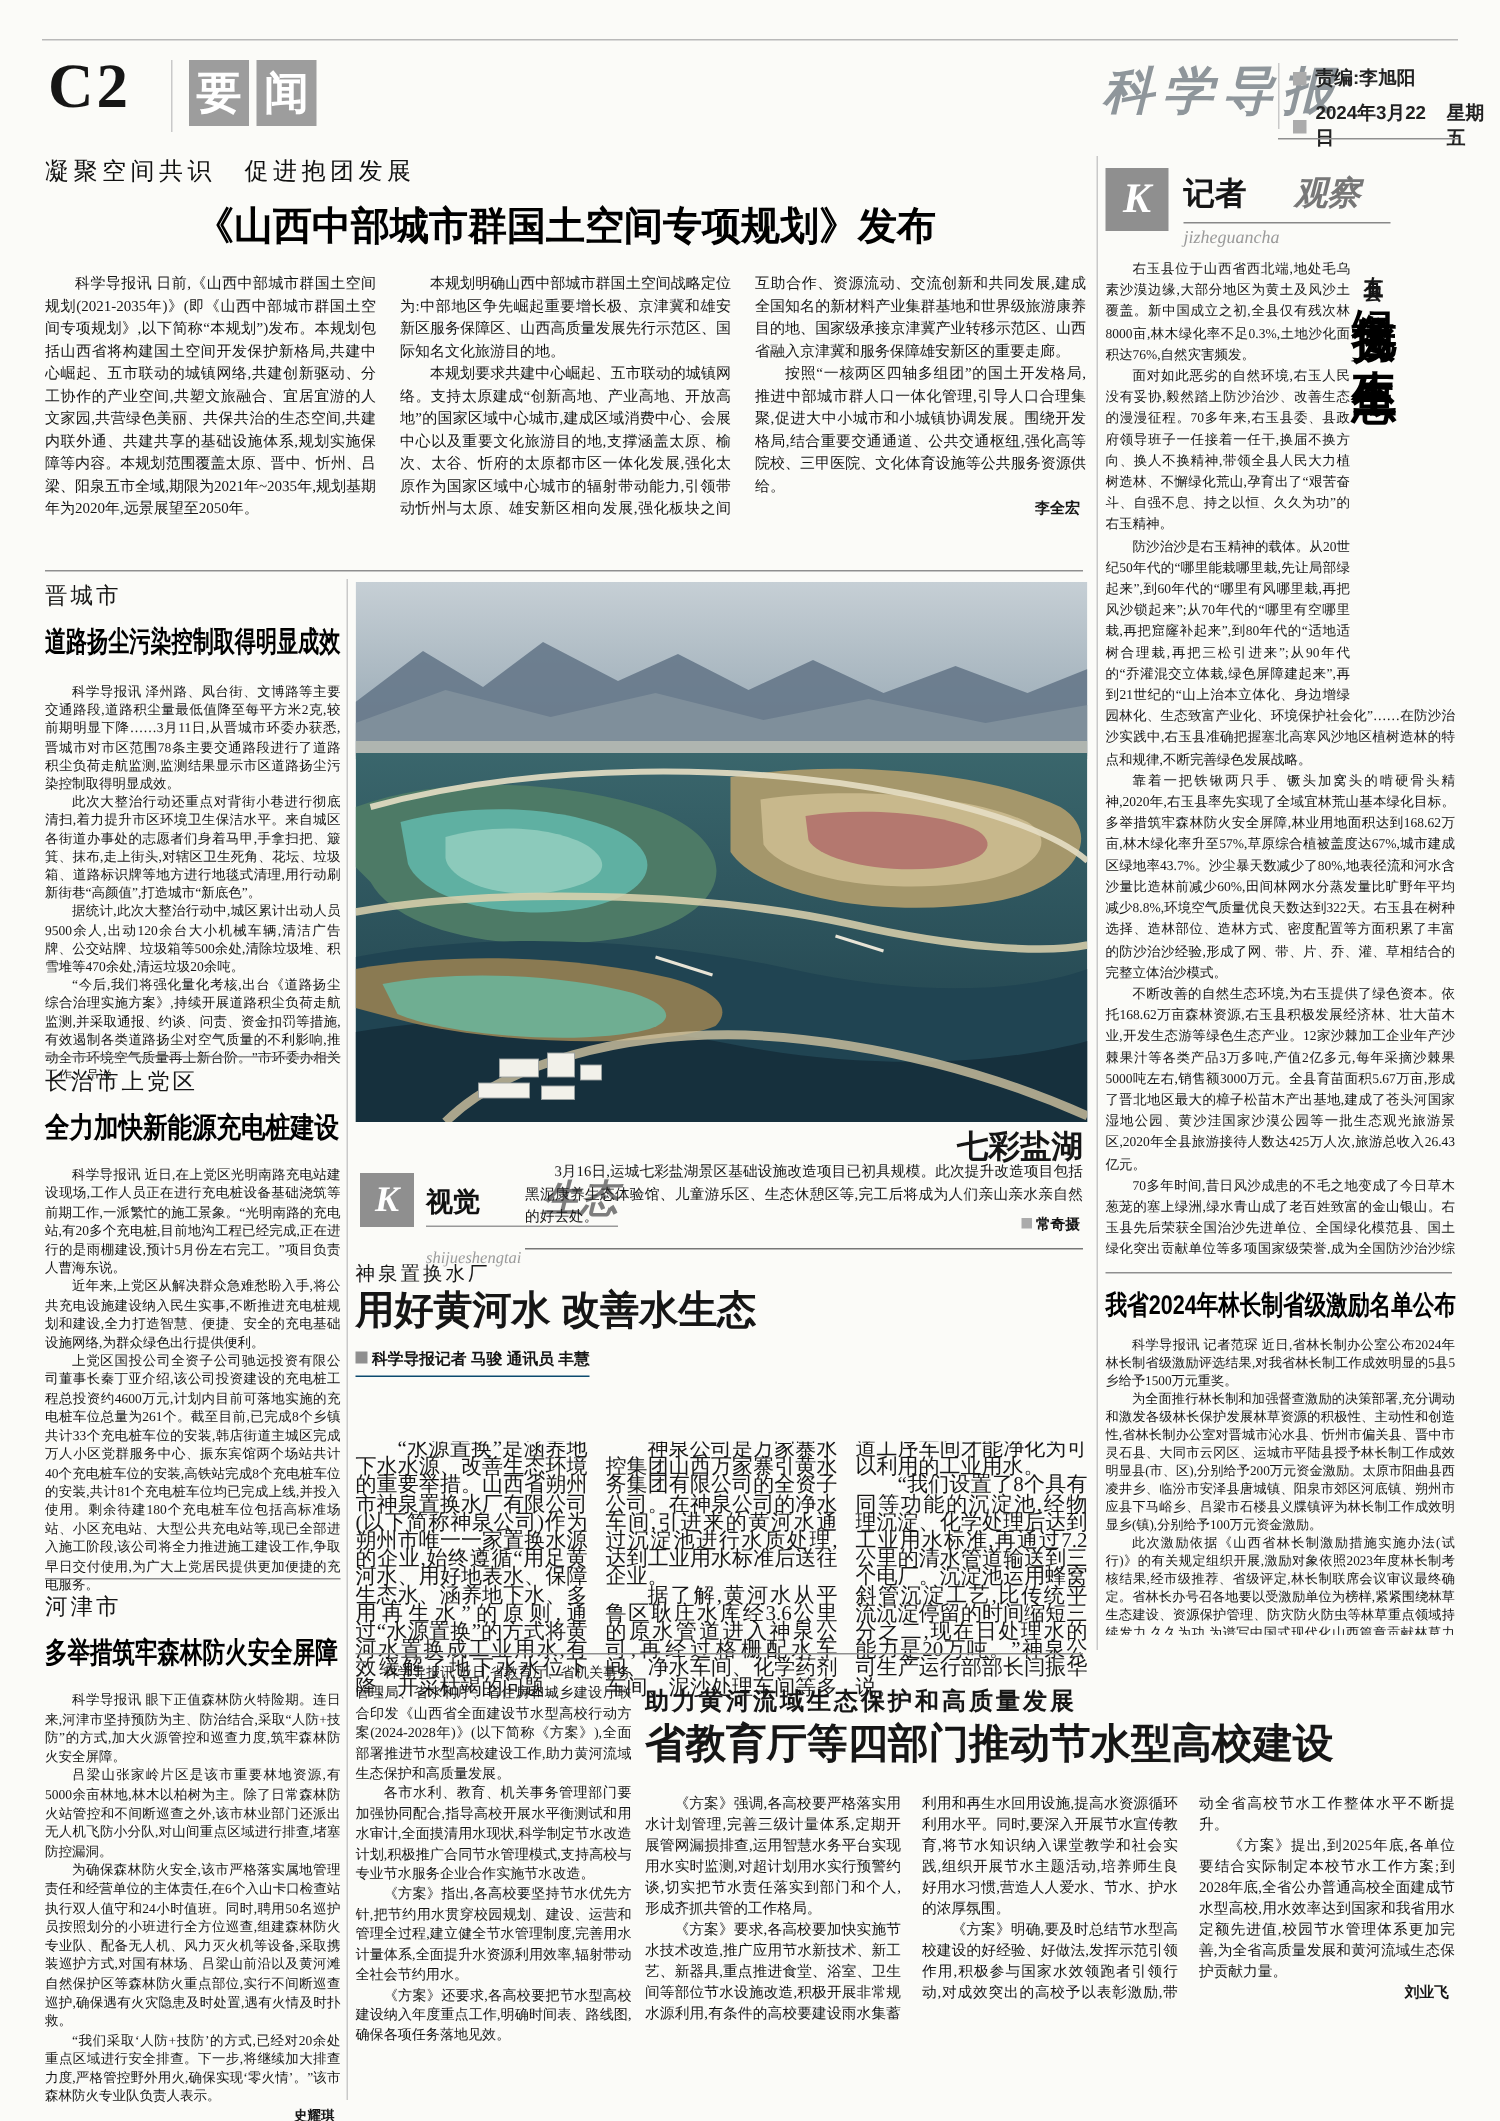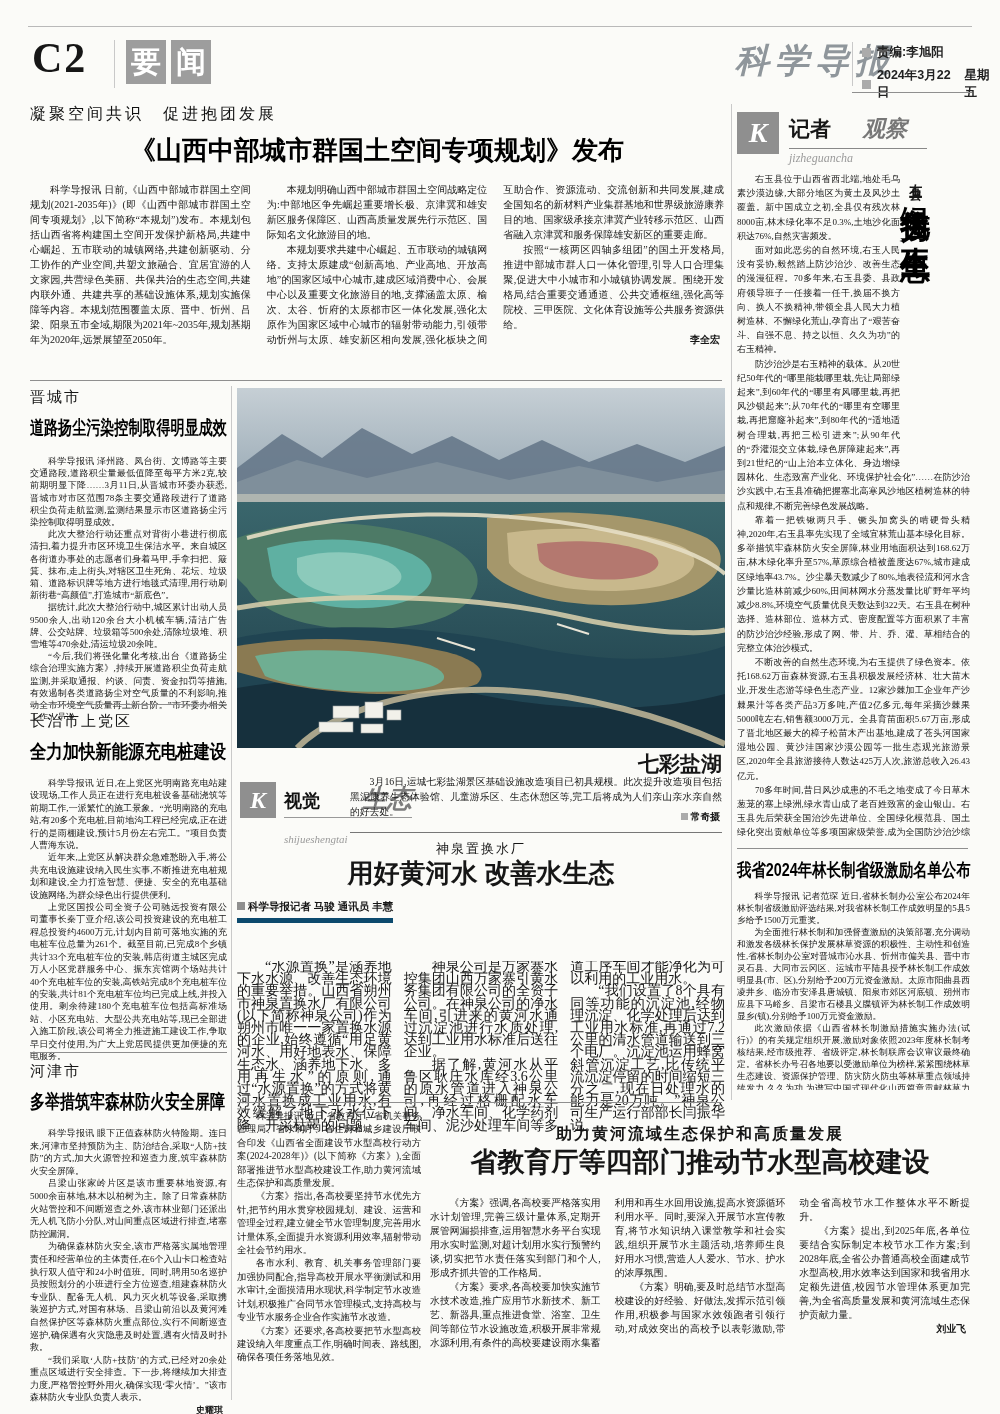--- a/index.html
+++ b/index.html
@@ -29,23 +29,23 @@
   .k-logo{background:#8f8f8f;color:#fff;display:flex;align-items:center;justify-content:center;
           font-family:"Liberation Serif",serif;font-style:italic;font-weight:bold;}
   .pinyin{font-style:italic;color:#9a9a9a;}
   .brandname-b{font-family:"Liberation Sans",sans-serif;font-weight:800;font-size:18px;color:#111;}
   .brandname-s{font-family:"Liberation Serif",serif;font-style:italic;font-weight:bold;font-size:25px;color:#7d7d7d;margin-left:38px;}
   .vt-float{float:right;width:62px;height:282px;margin:2px 0 6px 8px;}
   .vt-wrap{writing-mode:vertical-rl;height:282px;}
   .vt-place{font-size:13px;font-weight:700;font-family:"Liberation Sans",sans-serif;margin-left:4px;letter-spacing:2px;}
   .vt-big{font-size:30px;font-weight:900;letter-spacing:2px;font-family:"Liberation Serif",serif;color:#000;}
   .reporter{display:inline-block;font-family:"Liberation Sans",sans-serif;font-weight:bold;font-size:10.5px;
-            border-bottom:5px solid #0c4a6e;padding-bottom:4px;}
+            border-bottom:1px solid #0c4a6e;padding-bottom:4px;}
   .credit{position:absolute;right:2px;bottom:0;font-weight:bold;font-size:9.8px;}
-  .center{text-align:center;}
+  .center{text-align:left;}
 </style>
 </head>
 <body>
 
 <div class="page">
 
   <div class="hr" style="left:28px;top:26px;width:944px;background:#b9b9b9;"></div>
   <div class="abs pageno" style="left:32px;top:34px;">C2</div>
   <div class="vr" style="left:114px;top:40px;height:48px;"></div>
   <div class="abs" style="left:126px;top:40px;display:flex;gap:5px;">
@@ -195,22 +195,22 @@
     <p>神泉公司是万家寨水控集团山西万家寨引黄水务集团有限公司的全资子公司。在神泉公司的净水车间,引进来的黄河水通过沉淀池进行水质处理,达到工业用水标准后送往企业。</p>
     <p>据了解,黄河水从平鲁区耿庄水库经3.6公里的原水管道进入神泉公司,再经过格栅配水车间、净水车间、化学药剂车间、泥沙处理车间等多道工序车间才能净化为可以利用的工业用水。</p>
     <p>“我们设置了8个具有同等功能的沉淀池,经物理沉淀、化学处理后达到工业用水标准,再通过7.2公里的清水管道输送到三个电厂。沉淀池运用蜂窝斜管沉淀工艺,比传统平流沉淀停留的时间缩短三分之二,现在日处理水的能力是20万吨。”神泉公司生产运行部部长闫振华说。</p>
     <p>神泉置换水厂是引黄工程北干线的配套水厂,目前主要承担朔州地区的工业用水。水厂设计年供黄河水7300万立方米,现在主要的用水户是神头第二发电厂、山西大唐神头发电有限公司和华电朔州热电分公司,日均供水量3.8万立方米左右。</p>
     <p>自投产以来,置换的优质泉水不仅充沛了桑干河下游的生活用水和农业灌溉用水,也有效改善了神头泉湿地和永定河流域的生态环境。2023年,神泉公司置换神头泉水1400万立方米,圆满完成了年度的供水任务。下一步,公司将积极推进朔州水务一体化,由工业用水向生活用水扩展,力争2024年全年置换神头泉水1600万立方米,为涵养朔州地下水源、改善朔州生态环境作出更多贡献。</p>
   </div>
   <div class="hr" style="left:237px;top:1102px;width:485px;"></div>
 
   <div class="abs jt" style="left:237px;top:1110px;width:184px;height:290px;font-size:9.4px;line-height:13.4px;">
     <p>科学导报讯 近日,省教育厅、省机关事务管理局、省水利厅、省住房和城乡建设厅联合印发《山西省全面建设节水型高校行动方案(2024-2028年)》(以下简称《方案》),全面部署推进节水型高校建设工作,助力黄河流域生态保护和高质量发展。</p>
+    <p>各市水利、教育、机关事务管理部门要加强协同配合,指导高校开展水平衡测试和用水审计,全面摸清用水现状,科学制定节水改造计划,积极推广合同节水管理模式,支持高校与专业节水服务企业合作实施节水改造。</p>
     <p>《方案》指出,各高校要坚持节水优先方针,把节约用水贯穿校园规划、建设、运营和管理全过程,建立健全节水管理制度,完善用水计量体系,全面提升水资源利用效率,辐射带动全社会节约用水。</p>
-    <p>各市水利、教育、机关事务管理部门要加强协同配合,指导高校开展水平衡测试和用水审计,全面摸清用水现状,科学制定节水改造计划,积极推广合同节水管理模式,支持高校与专业节水服务企业合作实施节水改造。</p>
     <p>《方案》还要求,各高校要把节水型高校建设纳入年度重点工作,明确时间表、路线图,确保各项任务落地见效。</p>
   </div>
   <div class="abs center" style="left:430px;top:1124px;width:540px;font-family:'Liberation Sans',sans-serif;font-size:16px;font-weight:600;letter-spacing:2px;">助力黄河流域生态保护和高质量发展</div>
   <div class="abs center" style="left:430px;top:1144px;width:540px;font-family:'Liberation Sans',sans-serif;font-size:27px;font-weight:900;">省教育厅等四部门推动节水型高校建设</div>
   <div class="abs cols3 jt" style="left:430px;top:1196px;width:540px;height:206px;column-gap:14px;font-size:9.8px;line-height:14px;">
     <p>《方案》强调,各高校要严格落实用水计划管理,完善三级计量体系,定期开展管网漏损排查,运用智慧水务平台实现用水实时监测,对超计划用水实行预警约谈,切实把节水责任落实到部门和个人,形成齐抓共管的工作格局。</p>
     <p>《方案》要求,各高校要加快实施节水技术改造,推广应用节水新技术、新工艺、新器具,重点推进食堂、浴室、卫生间等部位节水设施改造,积极开展非常规水源利用,有条件的高校要建设雨水集蓄利用和再生水回用设施,提高水资源循环利用水平。同时,要深入开展节水宣传教育,将节水知识纳入课堂教学和社会实践,组织开展节水主题活动,培养师生良好用水习惯,营造人人爱水、节水、护水的浓厚氛围。</p>
     <p>《方案》明确,要及时总结节水型高校建设的好经验、好做法,发挥示范引领作用,积极参与国家水效领跑者引领行动,对成效突出的高校予以表彰激励,带动全省高校节水工作整体水平不断提升。</p>
     <p>《方案》提出,到2025年底,各单位要结合实际制定本校节水工作方案;到2028年底,全省公办普通高校全面建成节水型高校,用水效率达到国家和我省用水定额先进值,校园节水管理体系更加完善,为全省高质量发展和黄河流域生态保护贡献力量。</p>
     <p class="byline">刘业飞</p>

